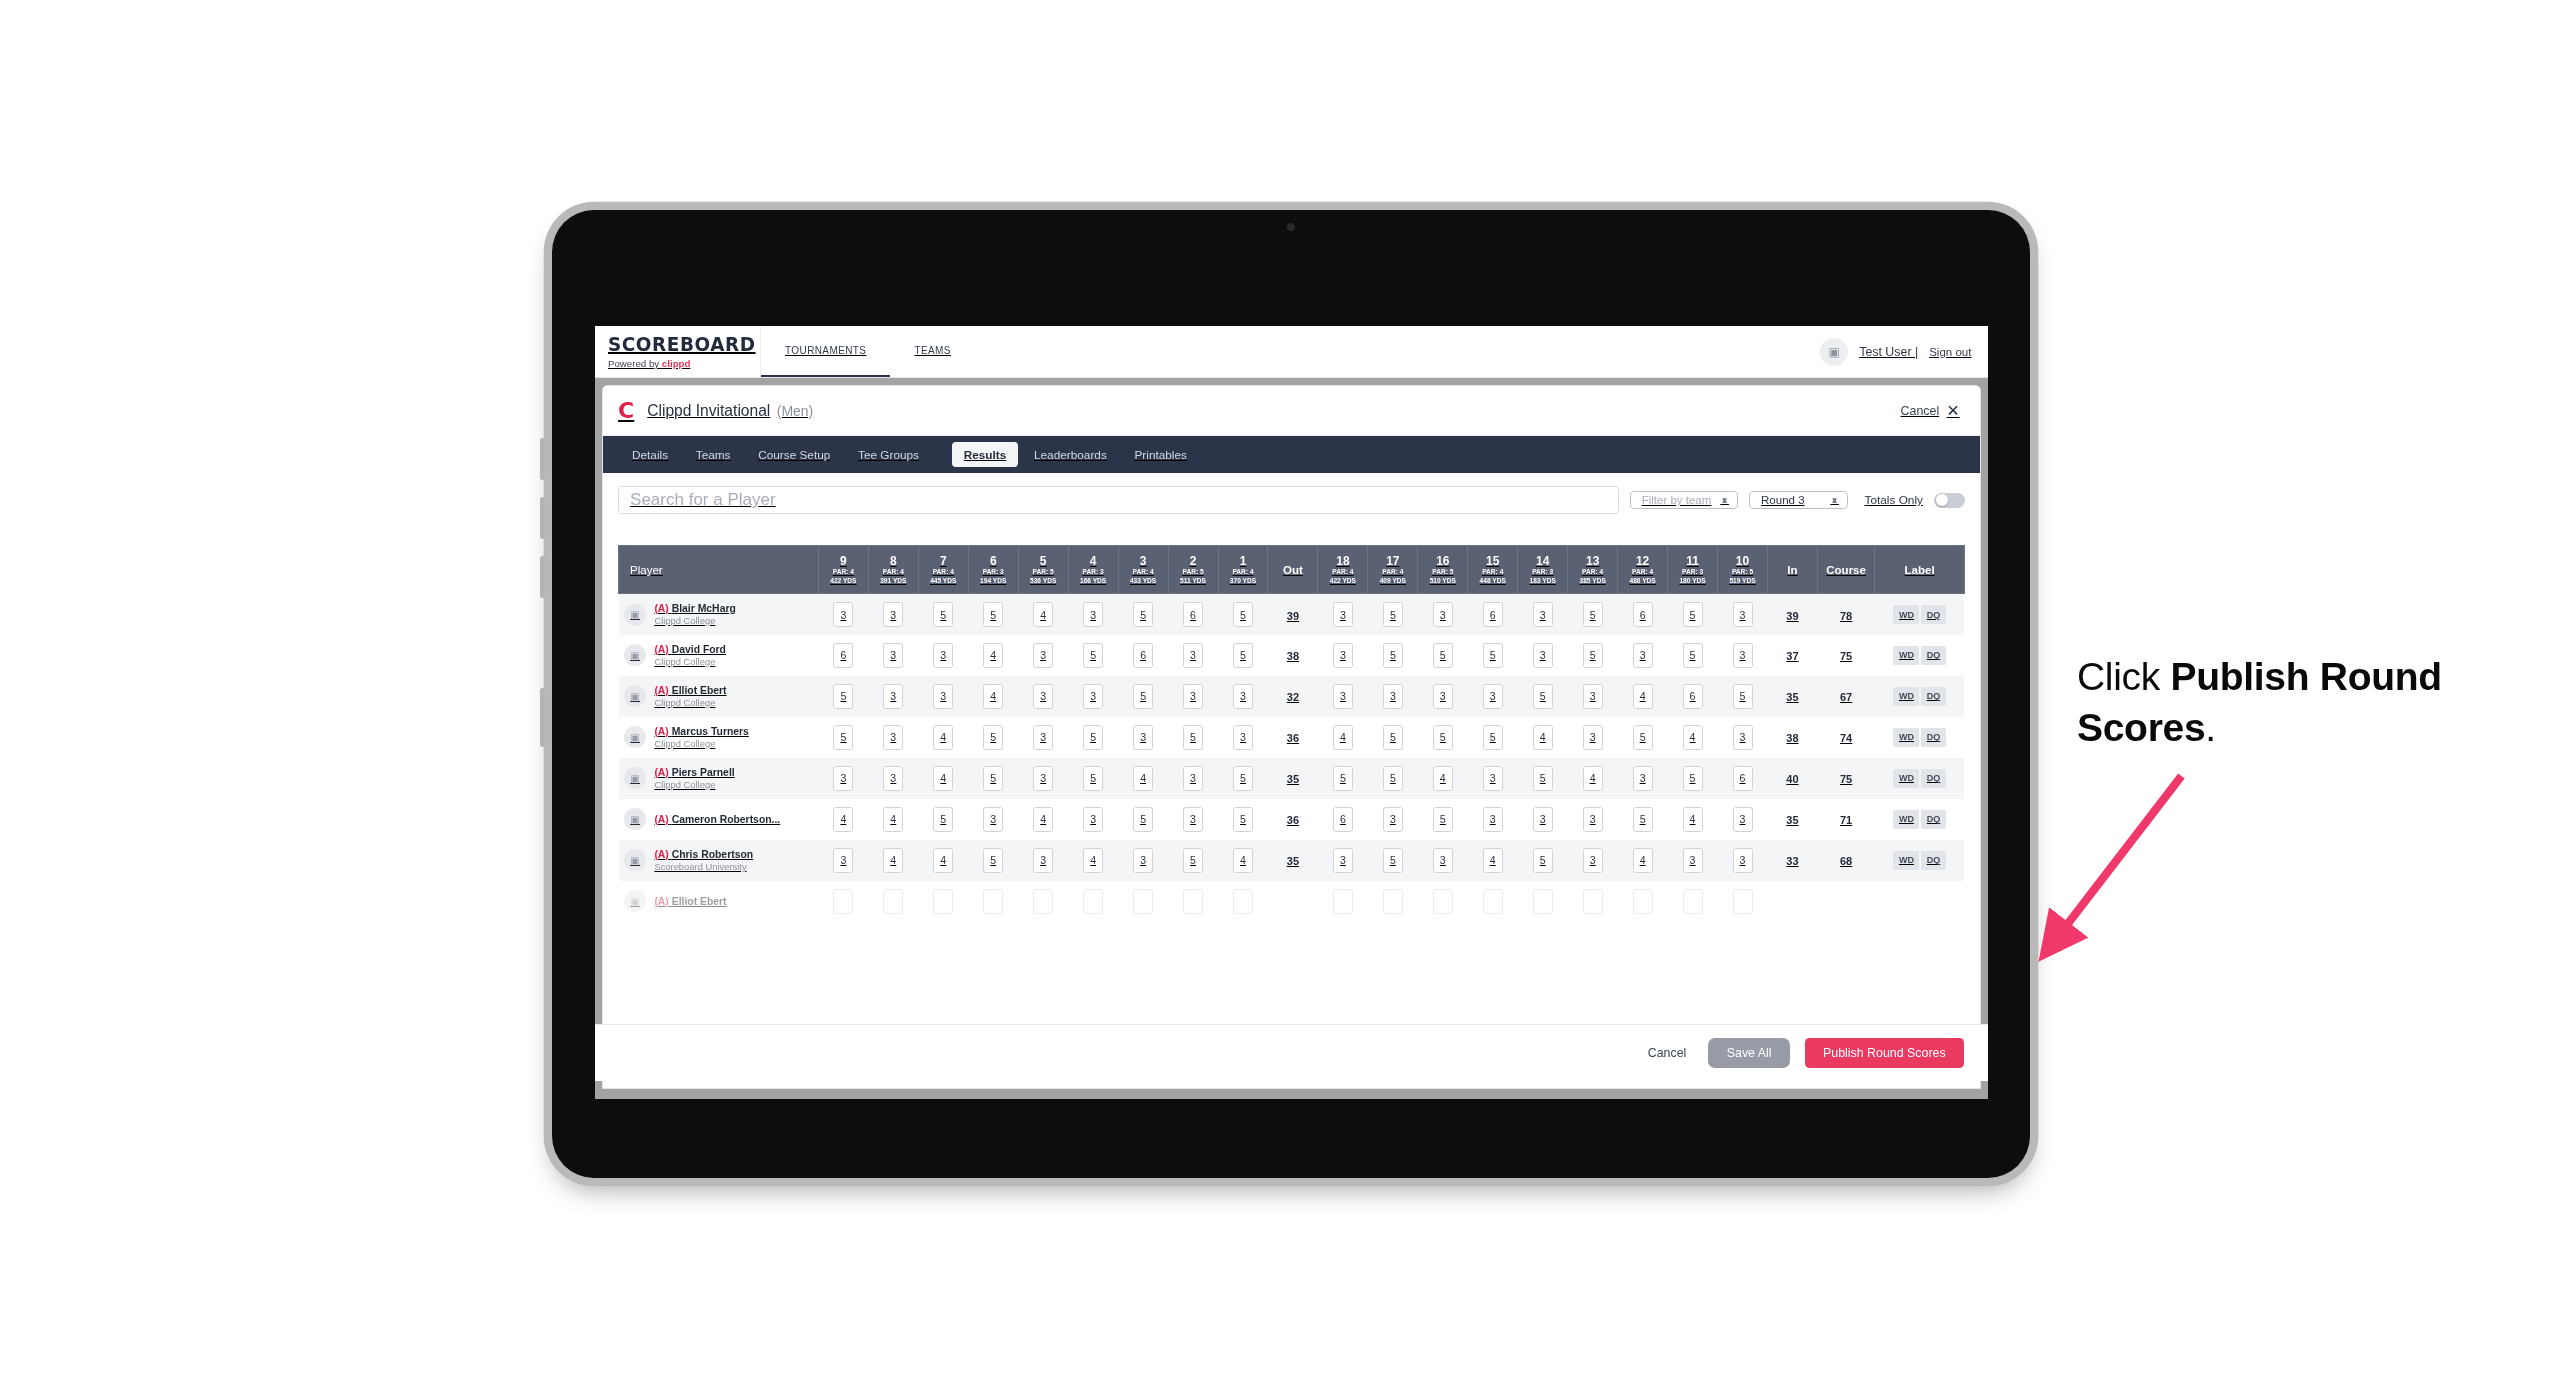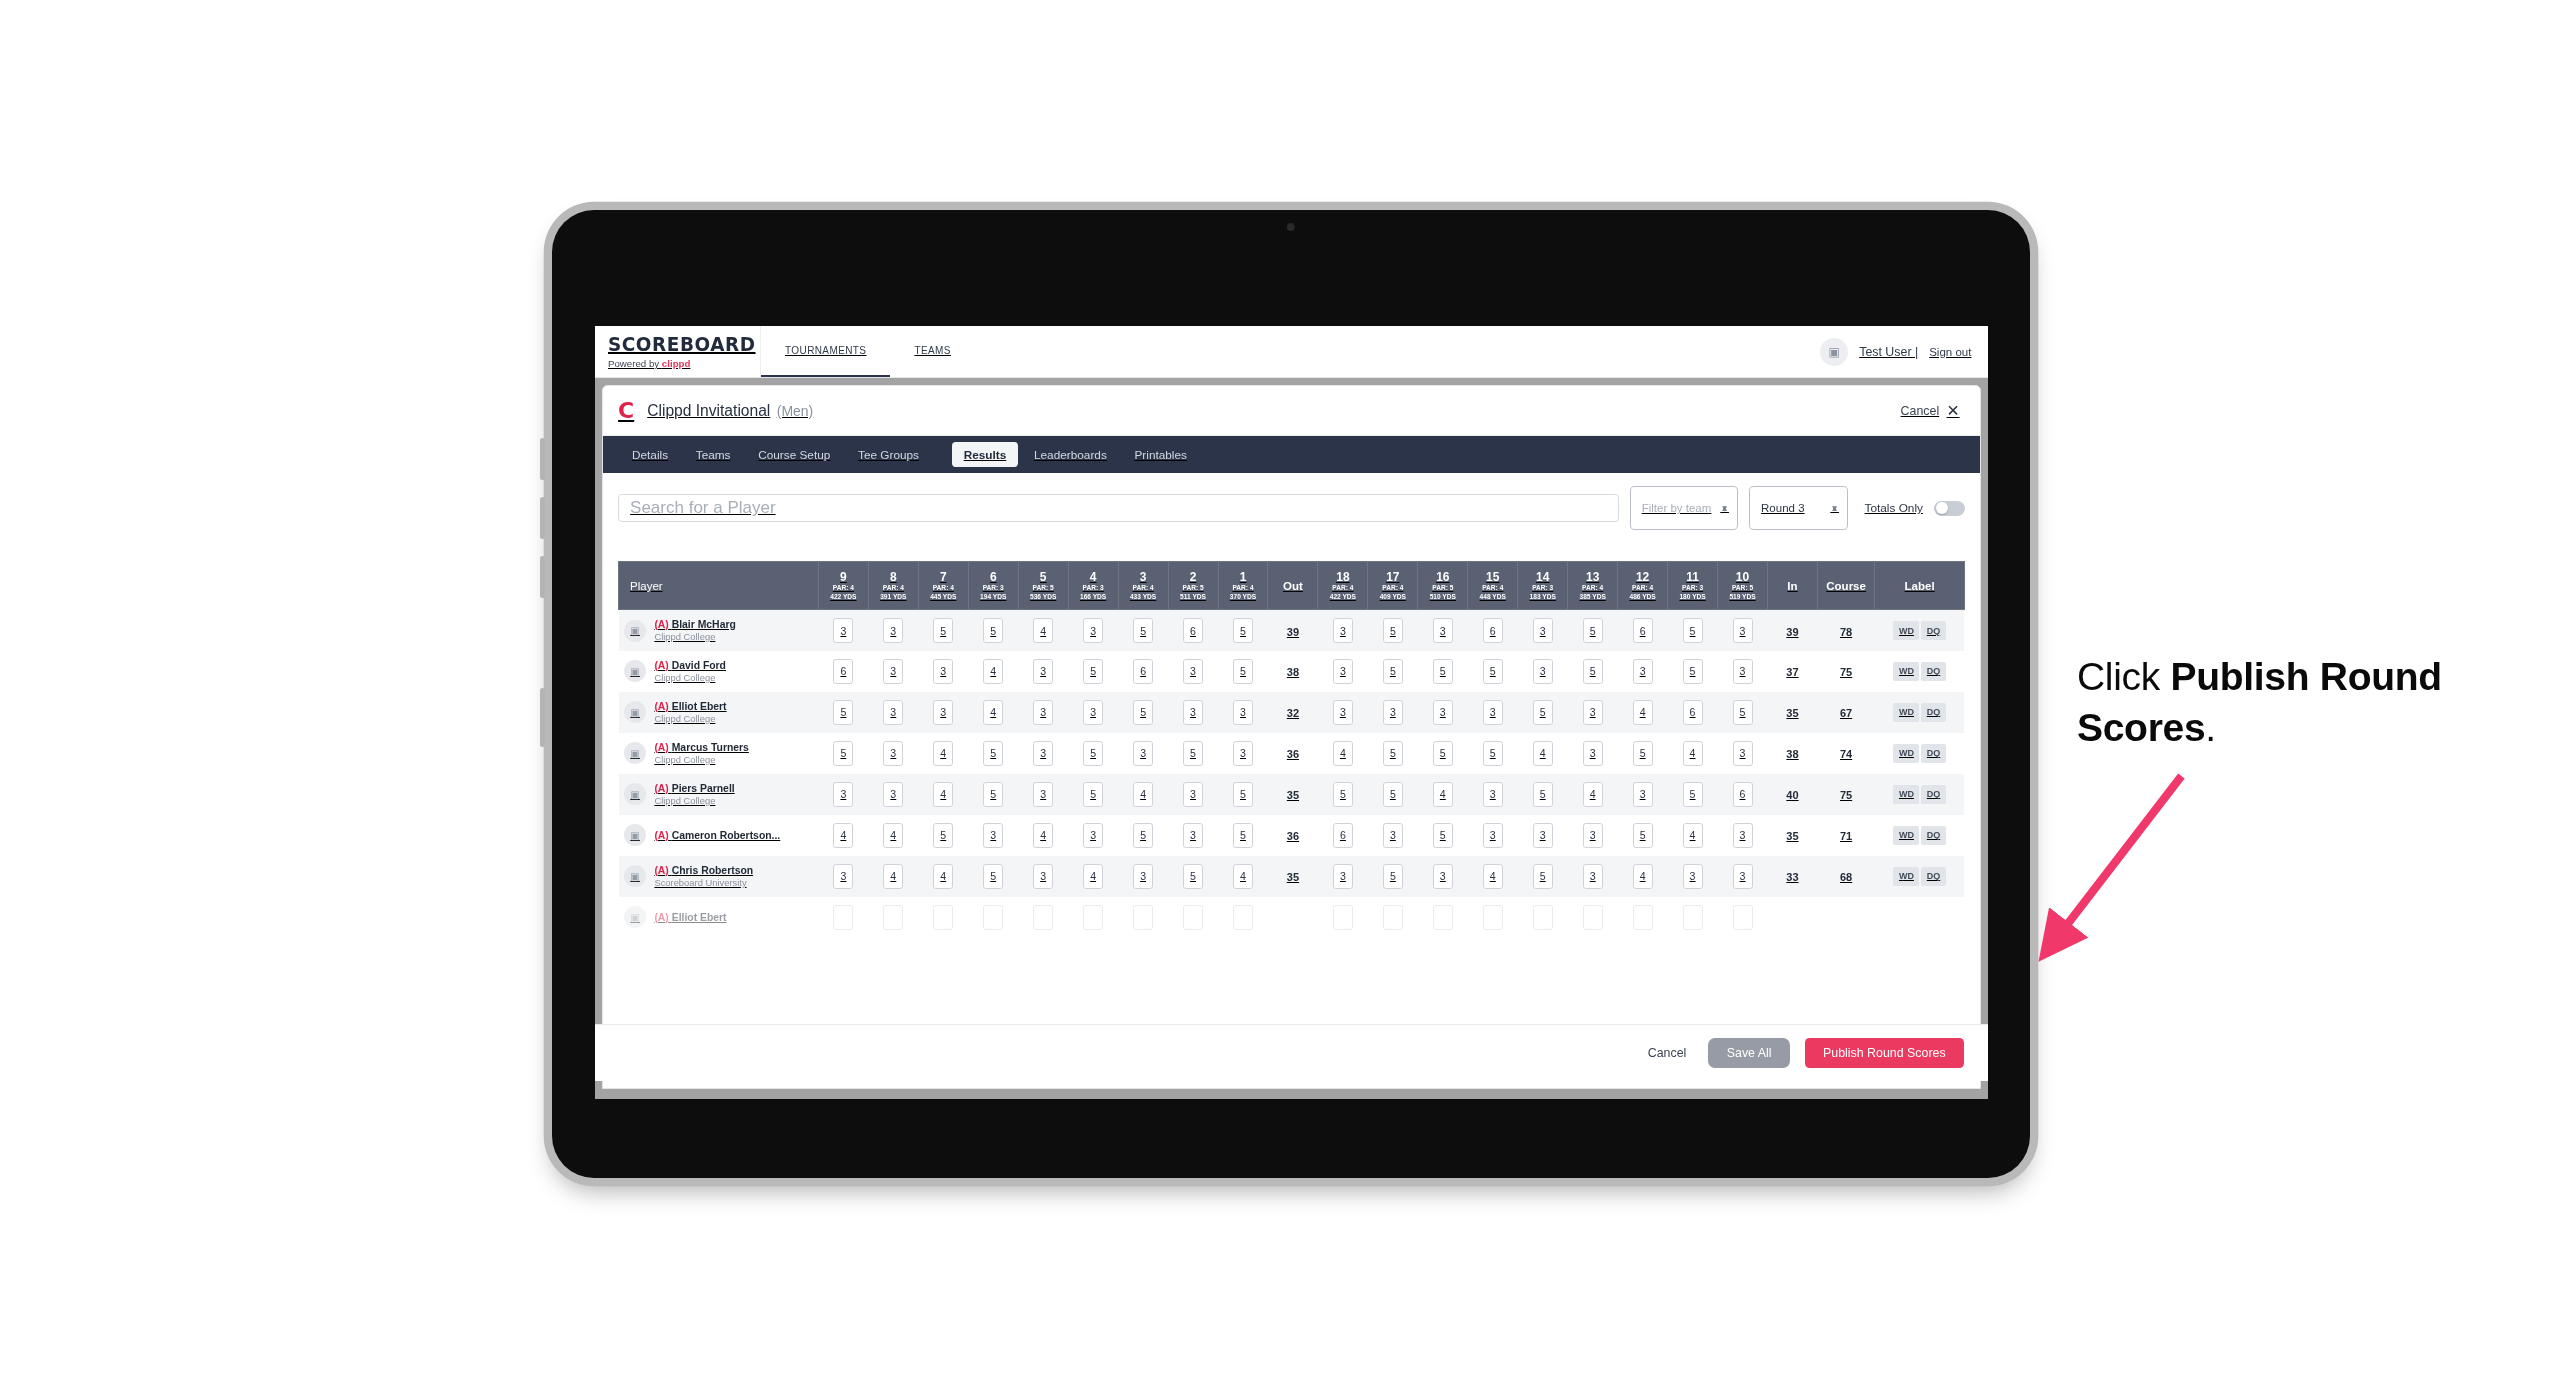--- a/index.html
+++ b/index.html
@@ -118,21 +118,21 @@
   .subtab.active { background:#f4f5f7; color:#232b3a; font-weight:700;margin-left:17px; }
 
   
   .filters { display:flex; align-items:center; gap:11px; padding:13px 14.7px 11px 14.7px; }
   .search-input {
     flex:1; height:28px; border:0.9px solid #d7dade; border-radius:3.7px;
     padding:0 11px; font-size:17px; color:#30384a; outline:none; background:#fff;
   }
   .search-input::placeholder { color:#a8aeb8; }
   .select-box {
-    height:44px; min-width:99px; border:0.9px solid #b9bec6; border-radius:4.6px;
+    height:18px; min-width:99px; border:0.9px solid #b9bec6; border-radius:4.6px;
     display:flex; align-items:center; justify-content:space-between; gap:9.2px;
     padding:0 8.3px 0 11px; font-size:11.5px; cursor:pointer; background:#fff;
   }
   .select-box.placeholder .sv { color:#a8aeb8; }
   .select-box .sv { color:#2d3545; }
   .chev { display:flex; flex-direction:column; line-height:0; color:#7b8290; font-size:8.3px; }
   .totals-lbl { font-size:11.8px; color:#2d3545; margin-left:5.5px; }
   .toggle {
     width:31px; height:15.6px; border-radius:9.2px; background:#c9ced6; position:relative; cursor:pointer;
   }

